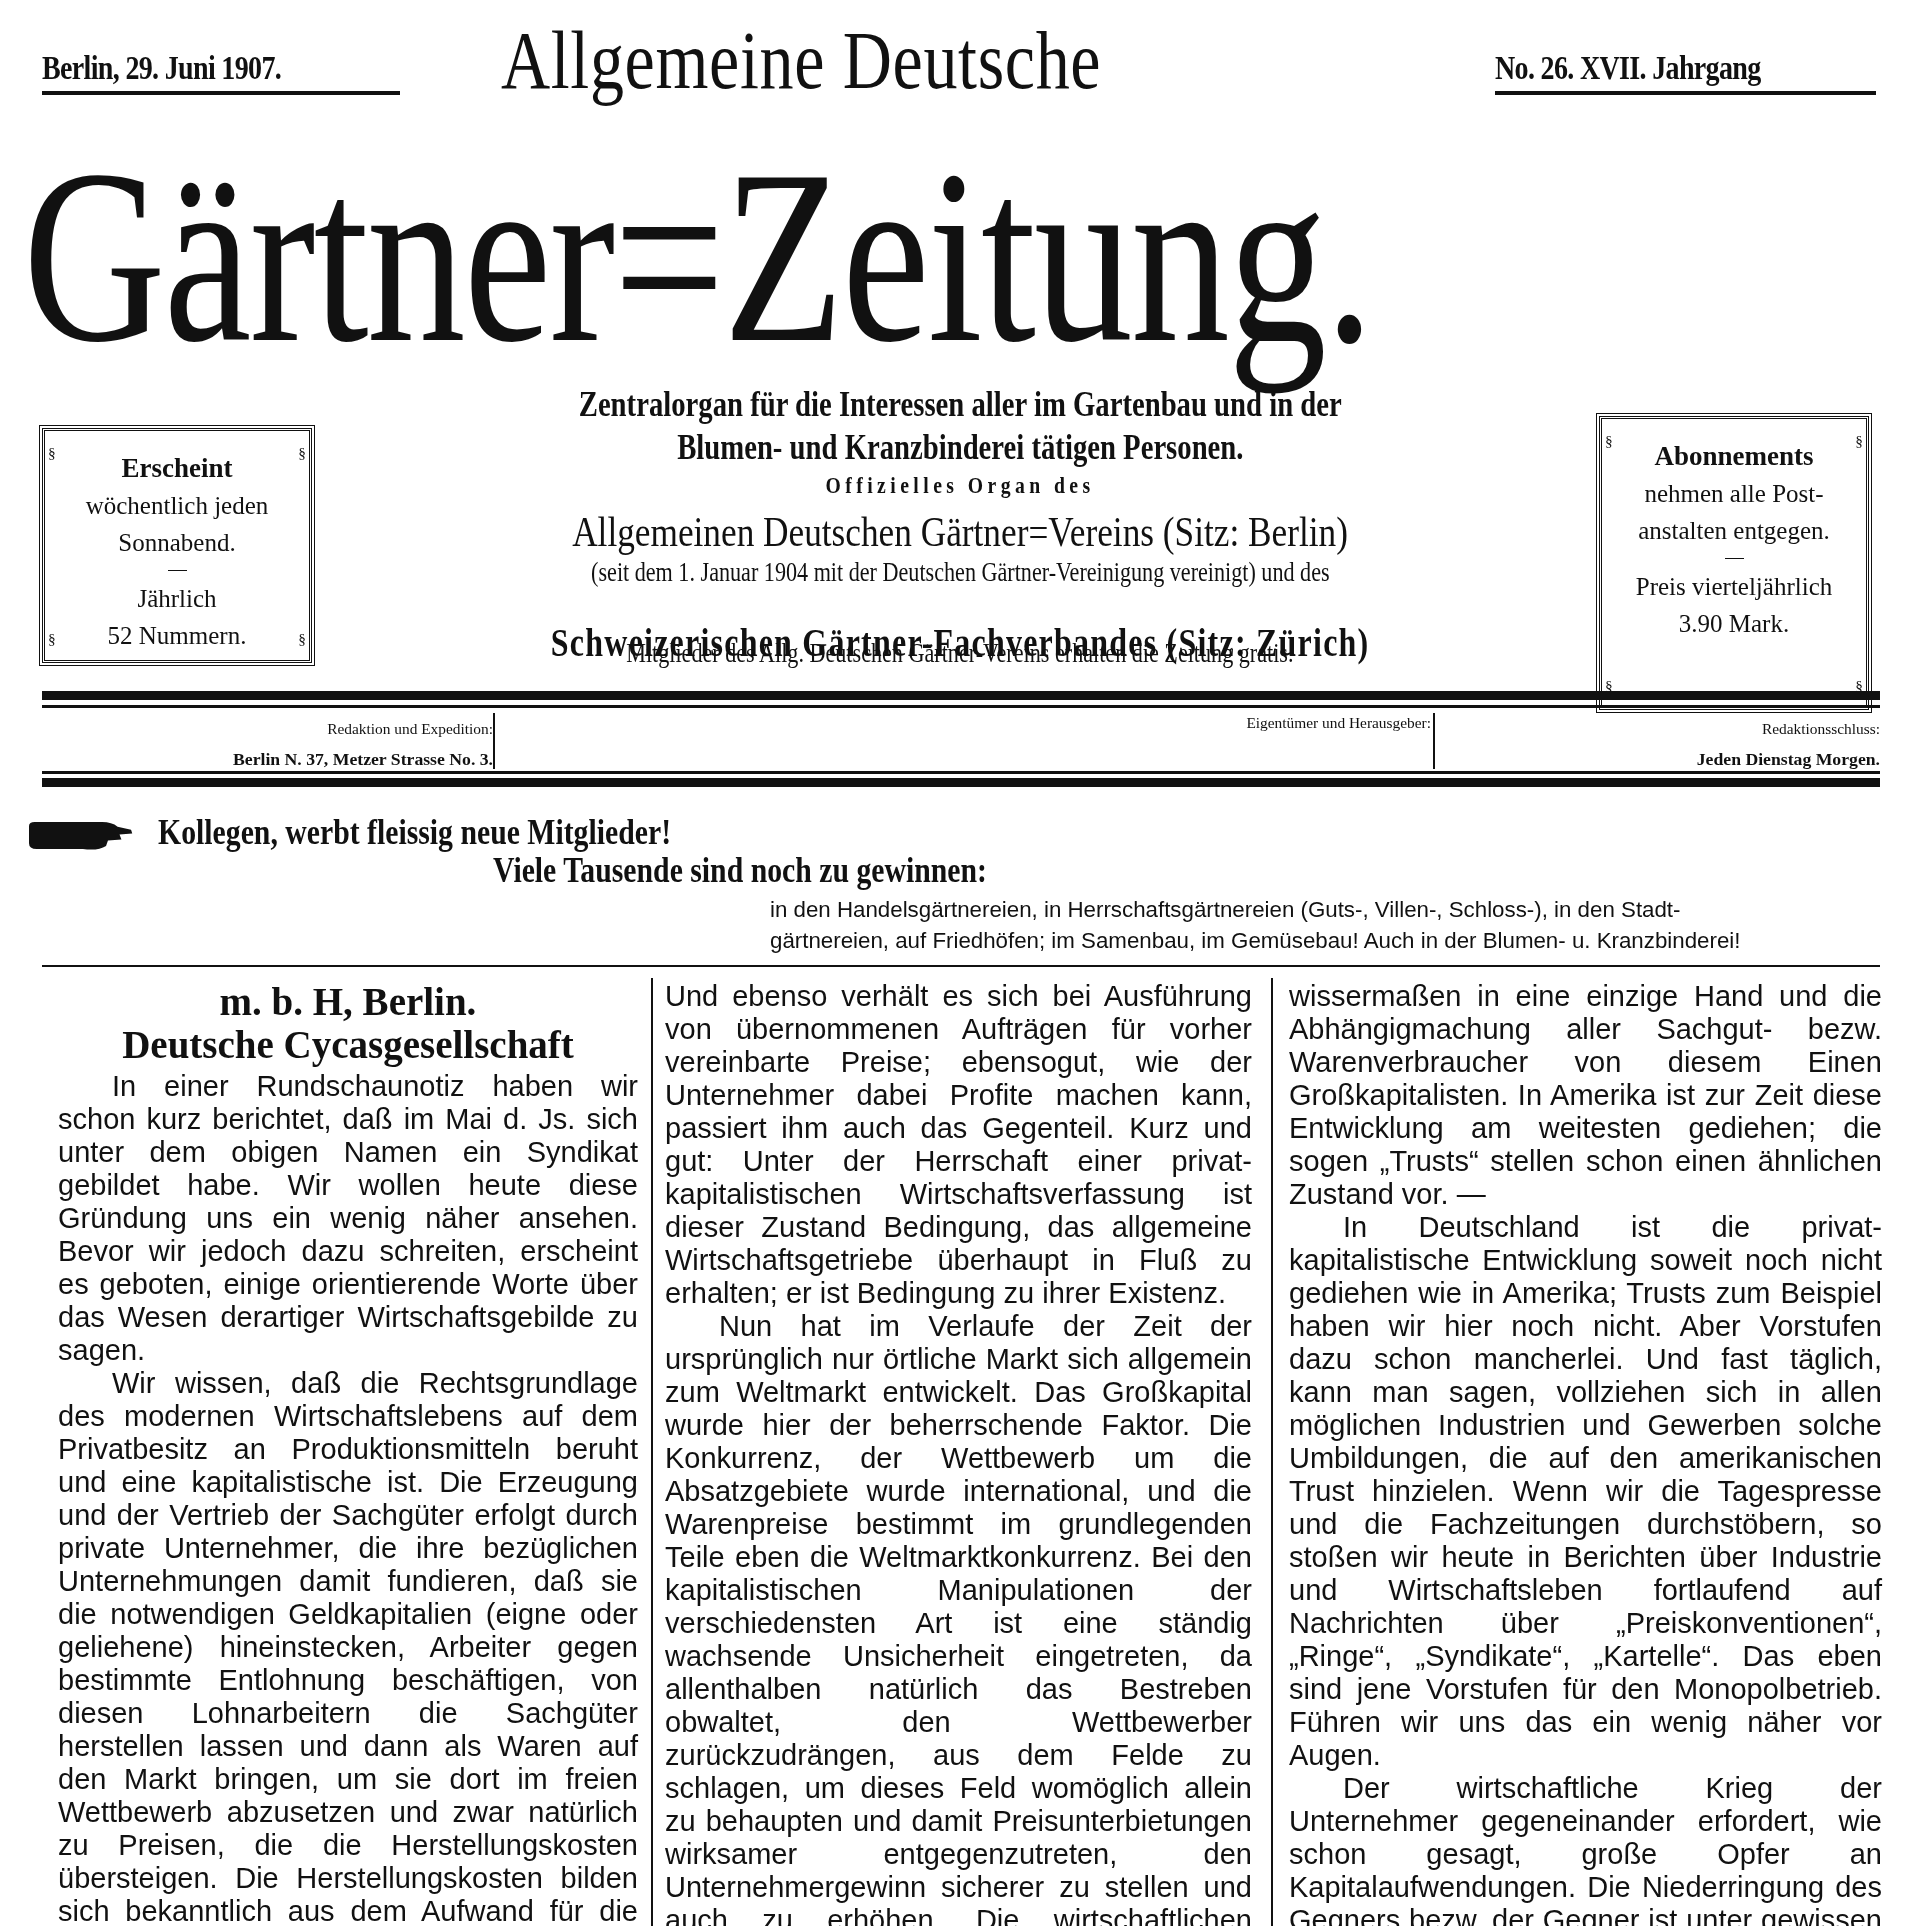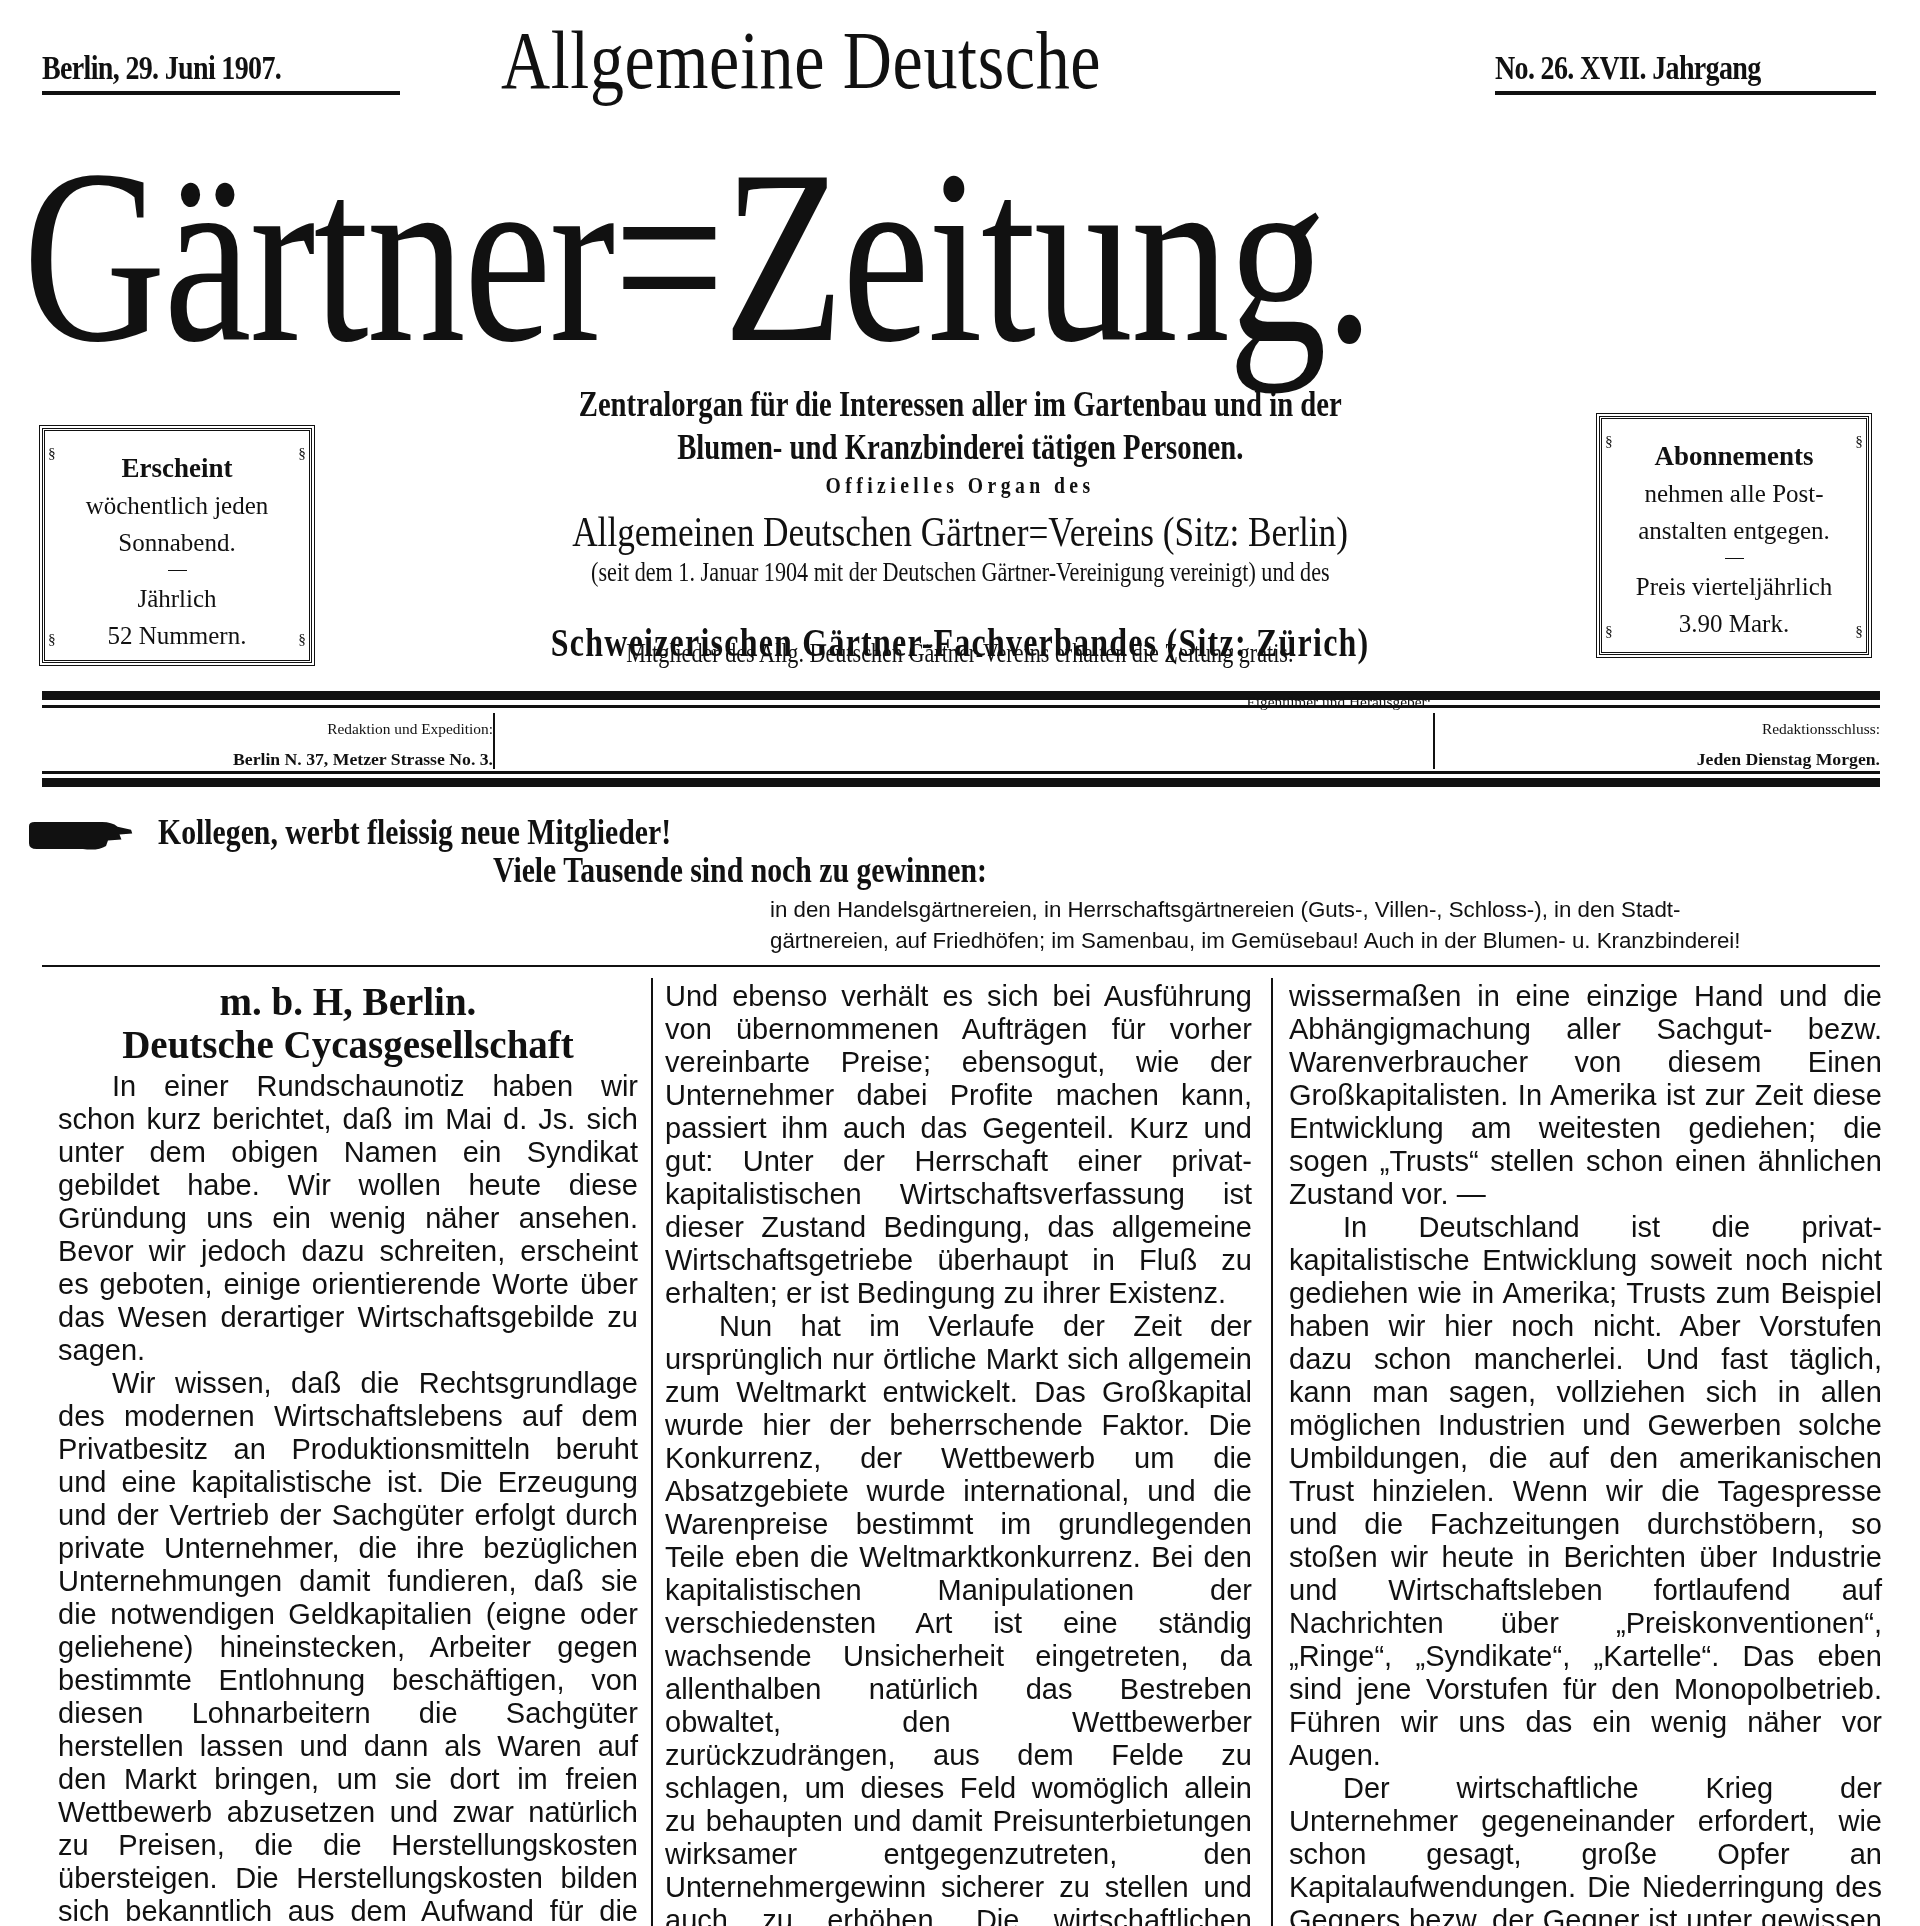--- a/index.html
+++ b/index.html
@@ -64,42 +64,42 @@
   <div>Sonnabend.</div>
   <span class="dash"></span>
   <div>Jährlich</div>
   <div>52 Nummern.</div>
   <span class="corner" style="left:3.1px;top:3.1px;">§</span>
   <span class="corner" style="right:3.1px;top:3.1px;">§</span>
   <span class="corner" style="left:3.1px;bottom:3.1px;">§</span>
   <span class="corner" style="right:3.1px;bottom:3.1px;">§</span>
 </div>
 
-<div class="abs box" style="left:1599px;top:416px;width:270px;height:239px;">
+<div class="abs box" style="left:1599px;top:416px;width:270px;height:294px;">
   <div class="b">Abonnements</div>
   <div>nehmen alle Post-</div>
   <div>anstalten entgegen.</div>
   <span class="dash"></span>
   <div>Preis vierteljährlich</div>
   <div>3.90 Mark.</div>
   <span class="corner" style="left:3.1px;top:3.1px;">§</span>
   <span class="corner" style="right:3.1px;top:3.1px;">§</span>
   <span class="corner" style="left:3.1px;bottom:3.1px;">§</span>
   <span class="corner" style="right:3.1px;bottom:3.1px;">§</span>
 </div>
 
 <div class="abs thick" style="left:42px;top:691px;width:1838px;"></div>
 <div class="abs thin" style="left:42px;top:705px;width:1838px;"></div>
 
 <div class="abs info-cell" style="left:42px;top:713px;width:451px;">
   <div class="h">Redaktion und Expedition:</div>
   <div class="v">Berlin N. 37, Metzer Strasse No. 3.</div>
 </div>
 <div class="abs vline" style="left:493px;top:713px;height:56px;"></div>
-<div class="abs info-cell" style="left:495px;top:686px;width:936px;">
+<div class="abs info-cell" style="left:495px;top:707px;width:936px;">
   <div class="h">Eigentümer und Herausgeber:</div>
 </div>
 <div class="abs vline" style="left:1433px;top:713px;height:56px;"></div>
 <div class="abs info-cell" style="left:1435px;top:713px;width:445px;">
   <div class="h">Redaktionsschluss:</div>
   <div class="v">Jeden Dienstag Morgen.</div>
 </div>
 
 <div class="abs thin" style="left:42px;top:771px;width:1838px;"></div>
 <div class="abs thick" style="left:42px;top:778px;width:1838px;"></div>

